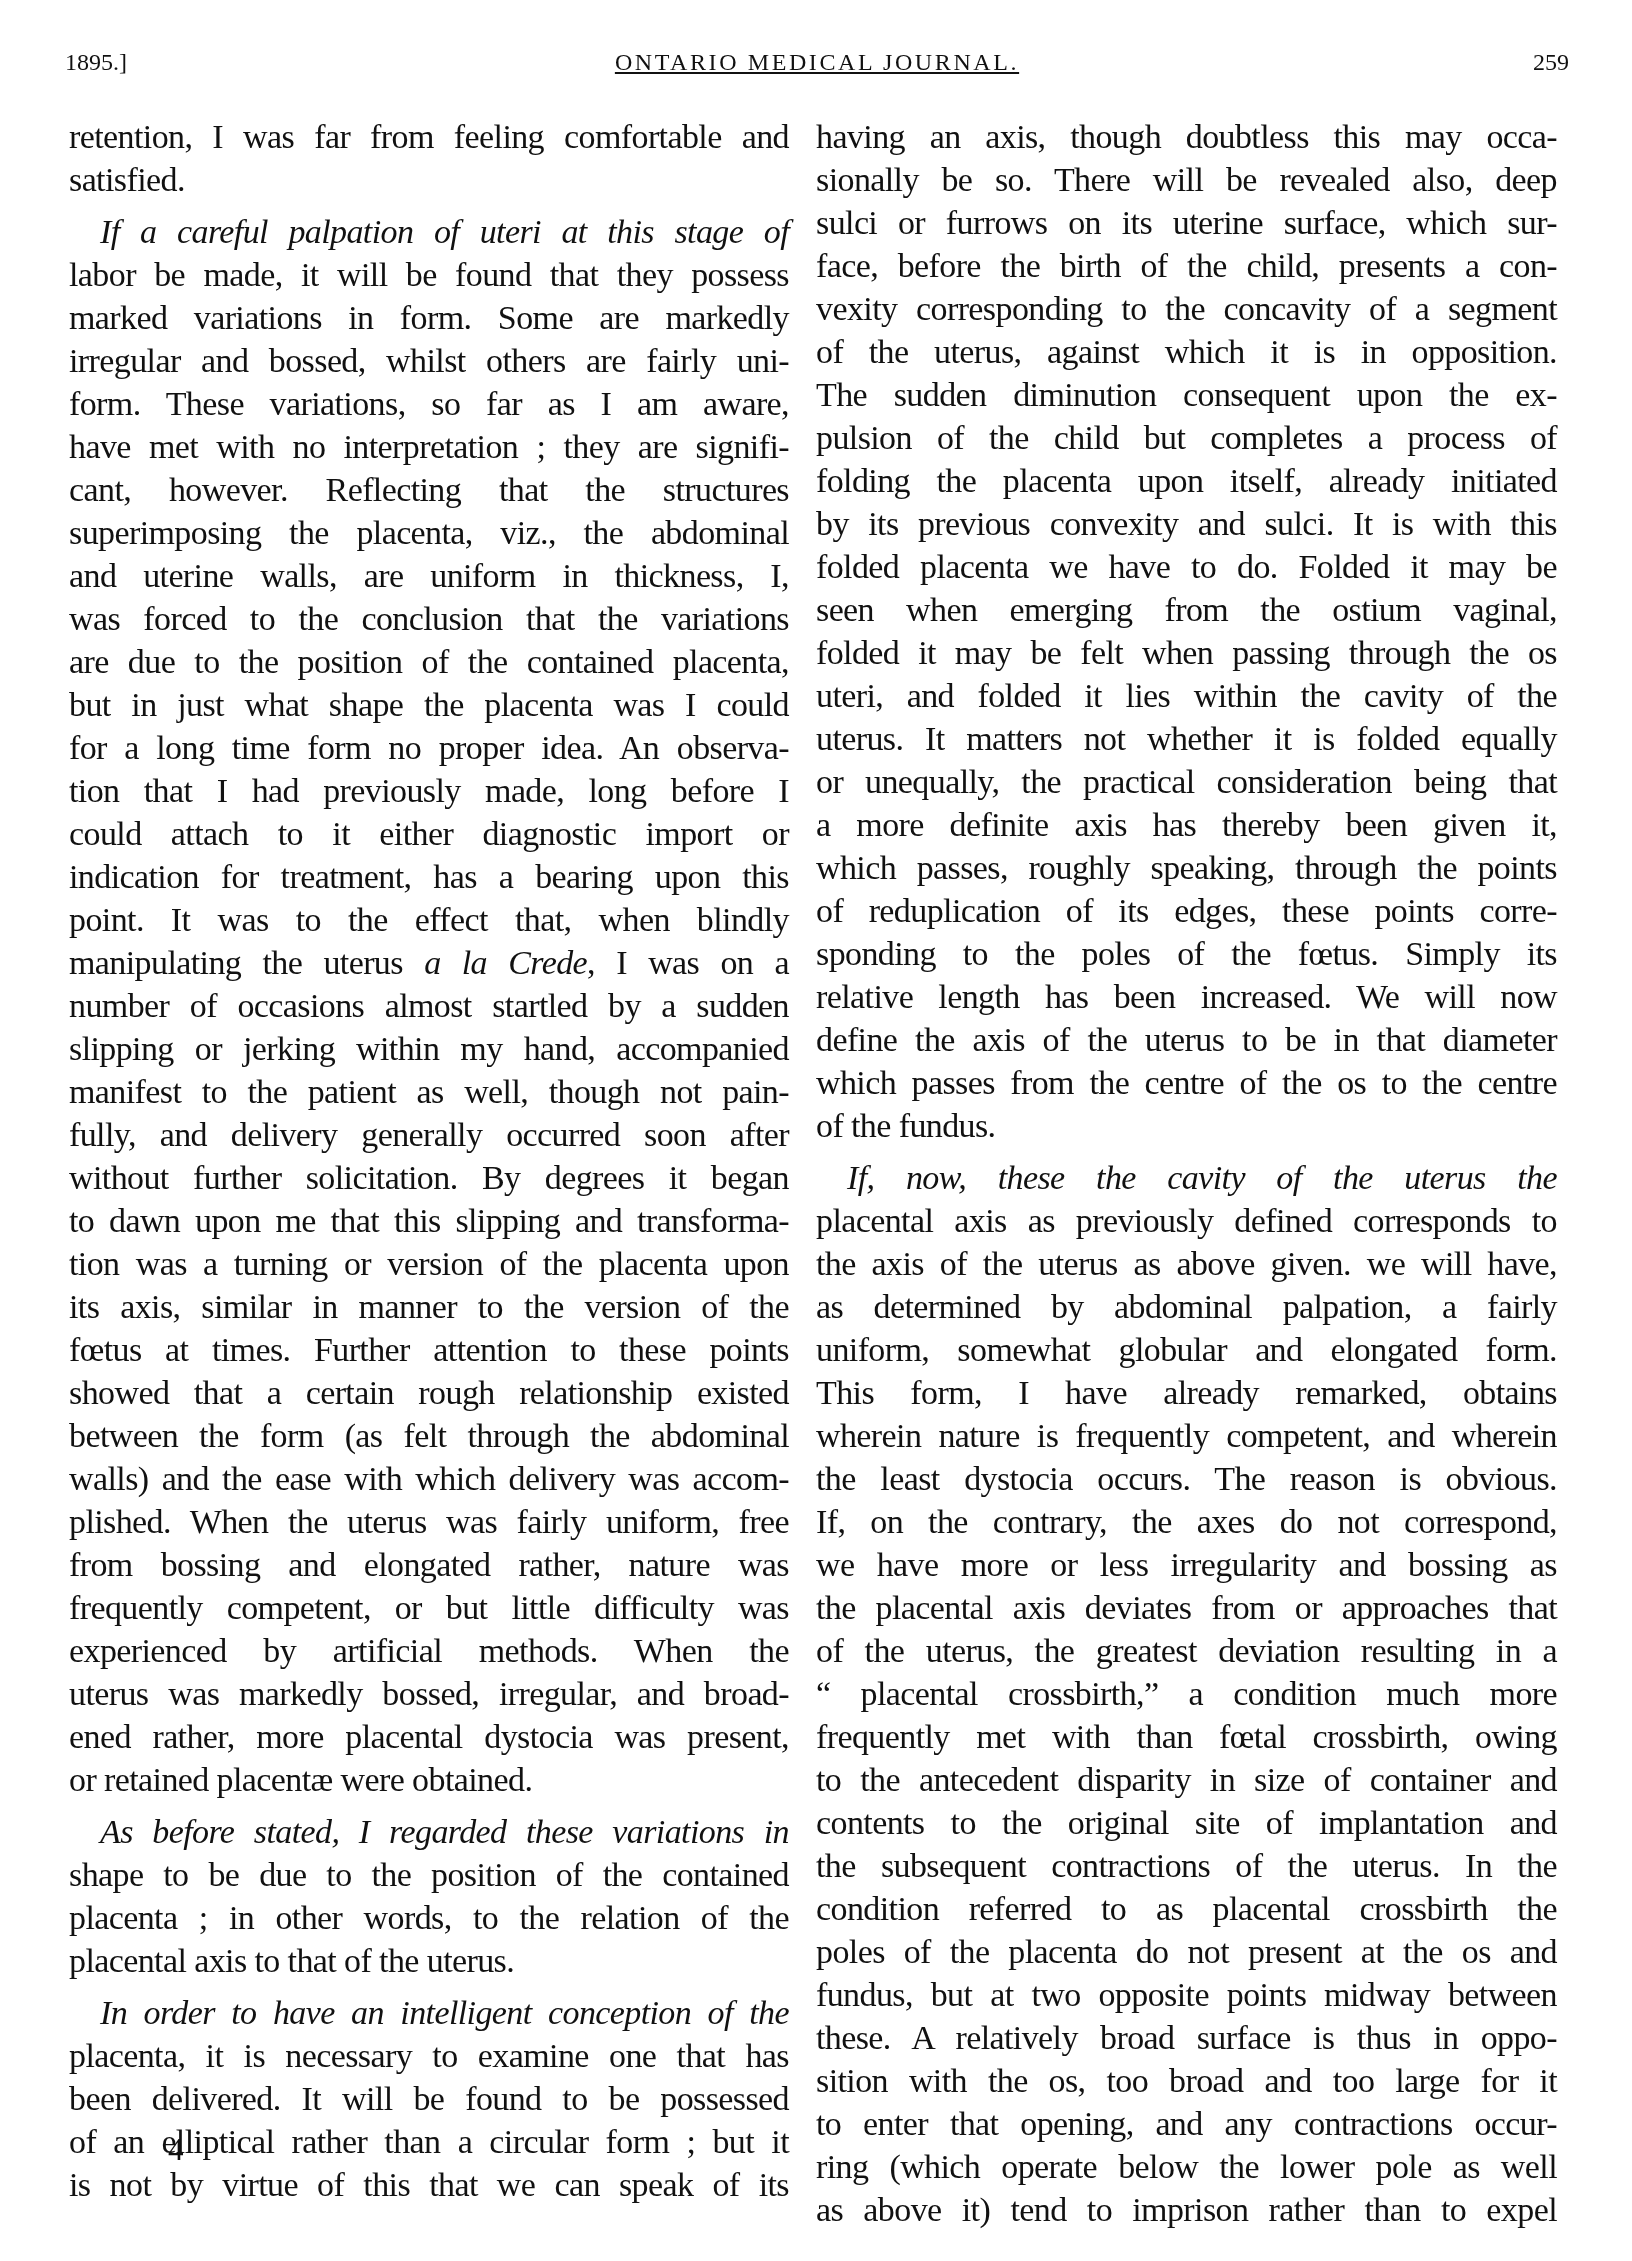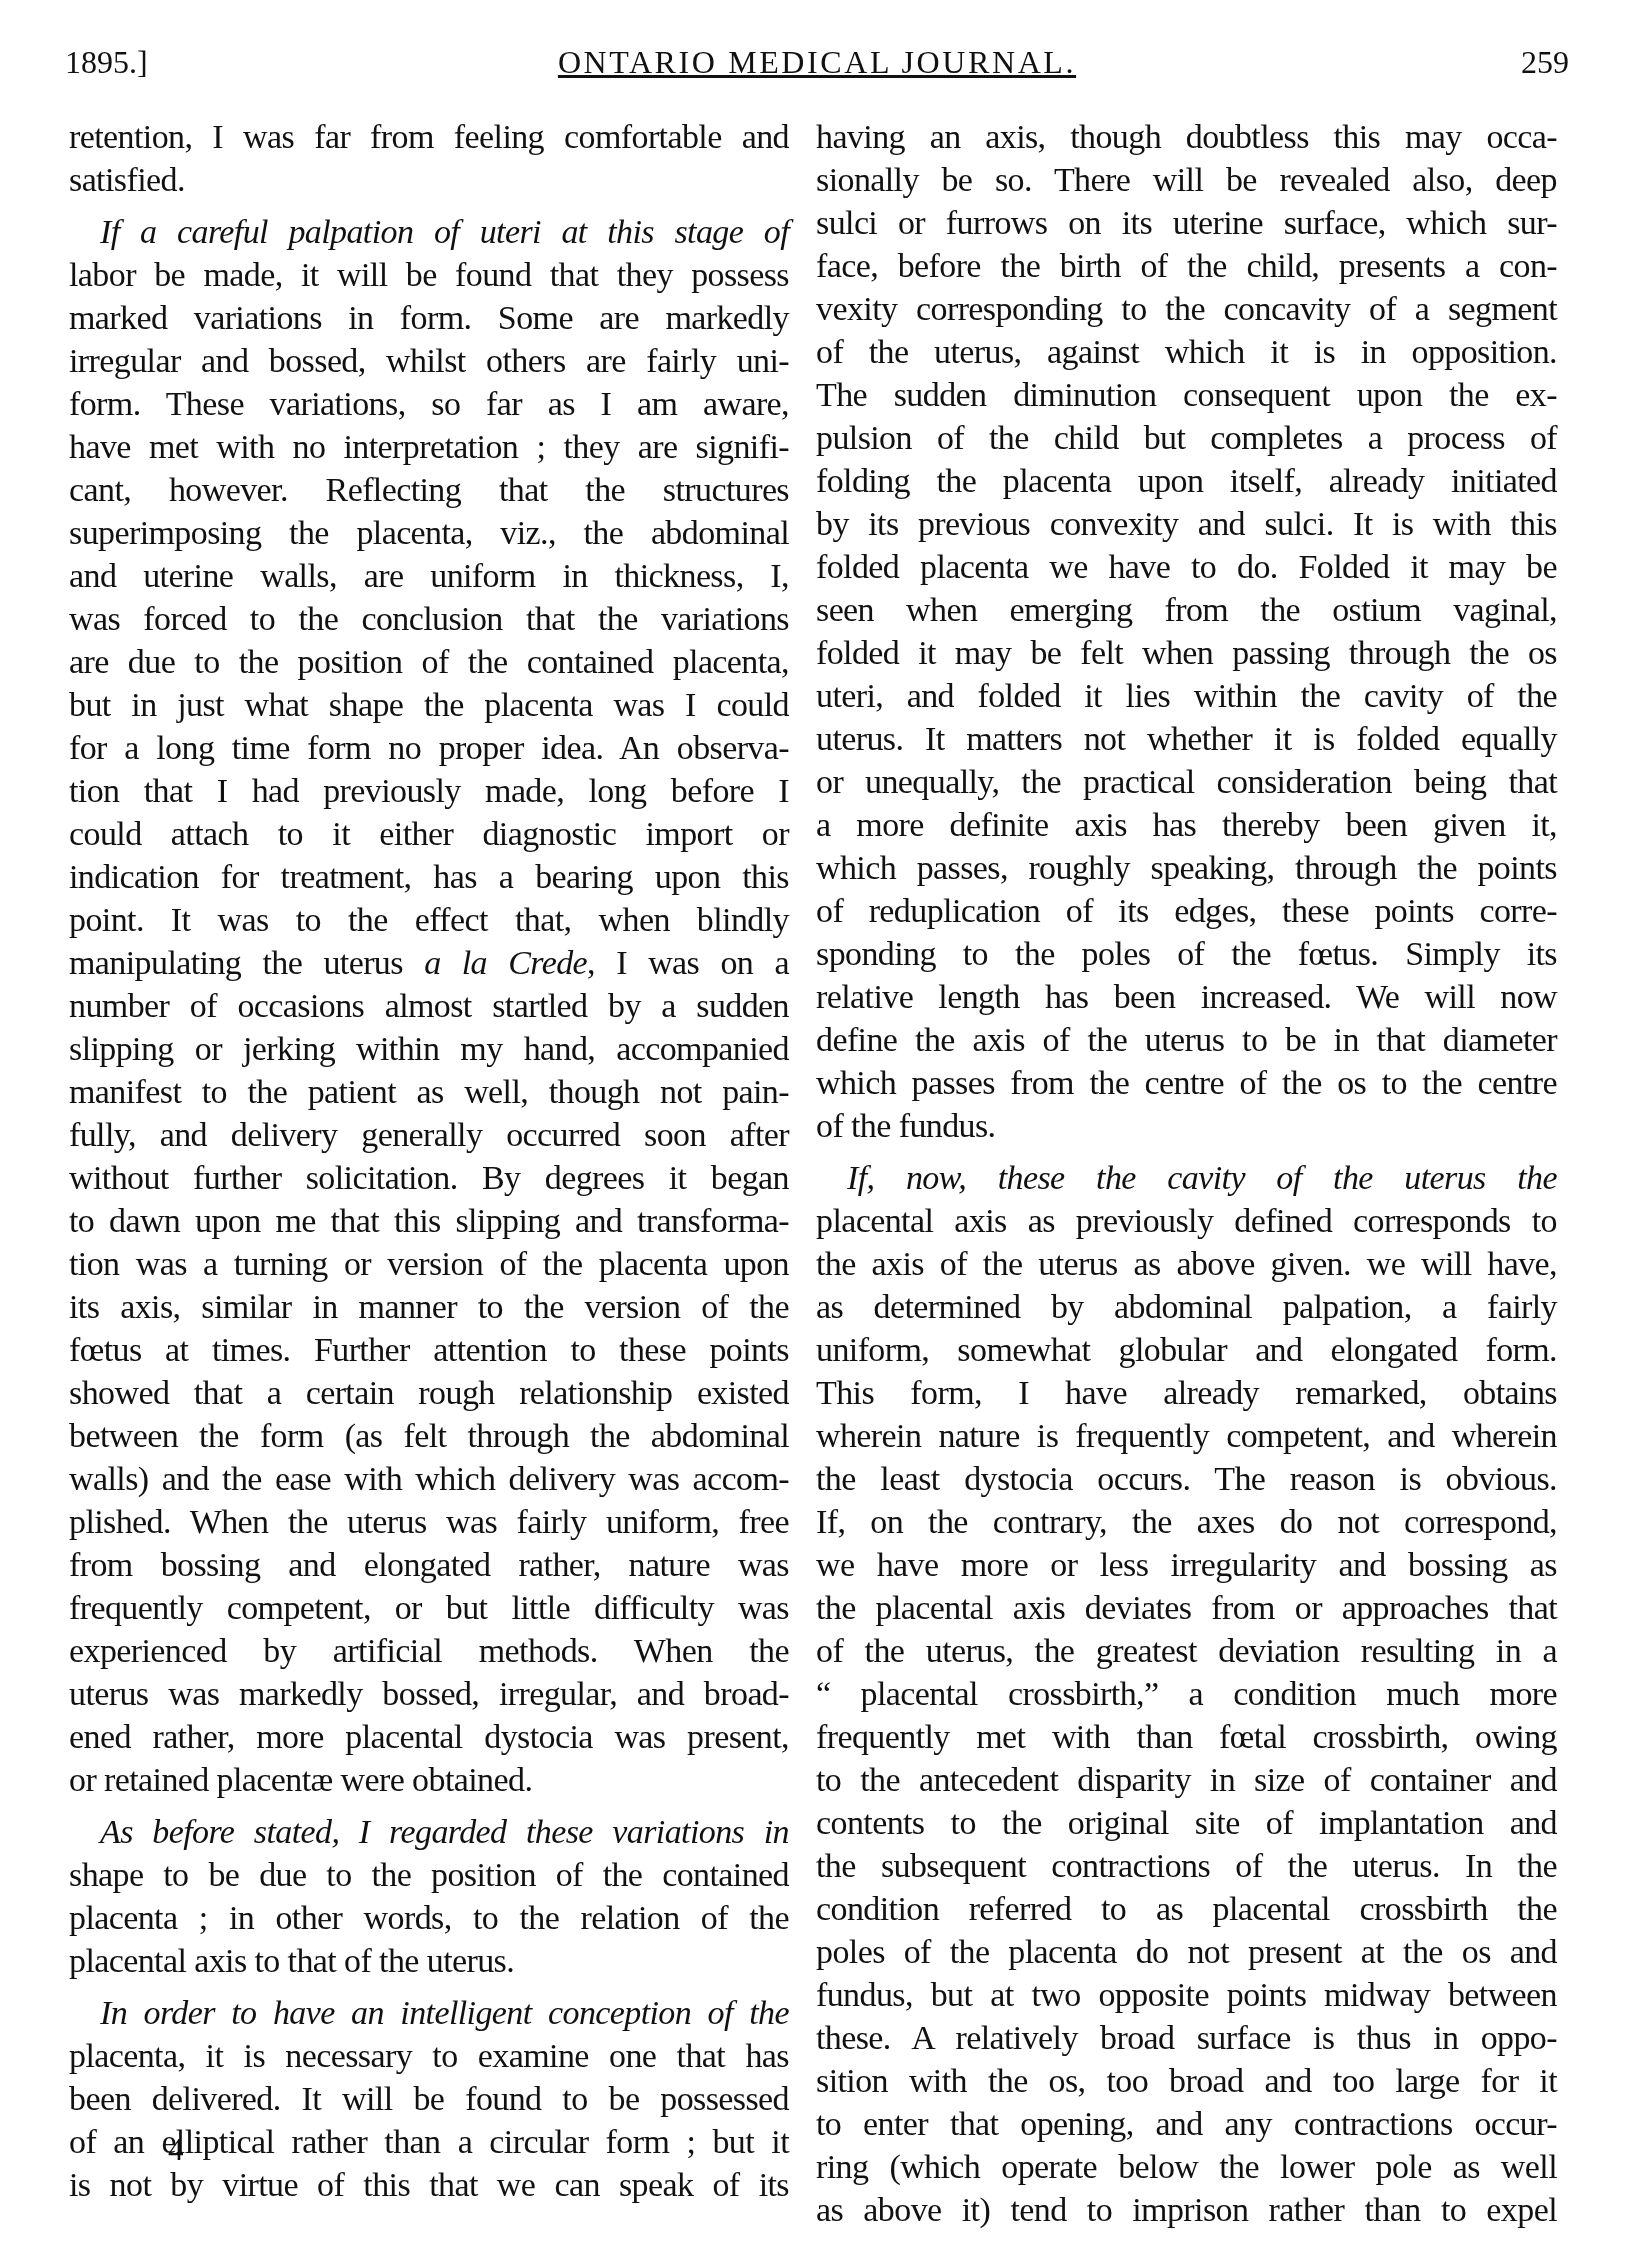--- a/index.html
+++ b/index.html
@@ -21,21 +21,21 @@
       top: 0;
       width: 1632px;
       height: 2261px;
     }
     .running-head {
       position: absolute;
       top: 40px;
       left: 65px;
       width: 1504px;
       height: 45px;
-      font-size: 32px;
+      font-size: 24px;
       line-height: 45px;
     }
     .rh-year { position: absolute; left: 0; top: 0; }
     .rh-title {
       position: absolute;
       left: 0; right: 0; top: 0;
       text-align: center;
       letter-spacing: 2.6px;
       text-decoration: underline;
     }

